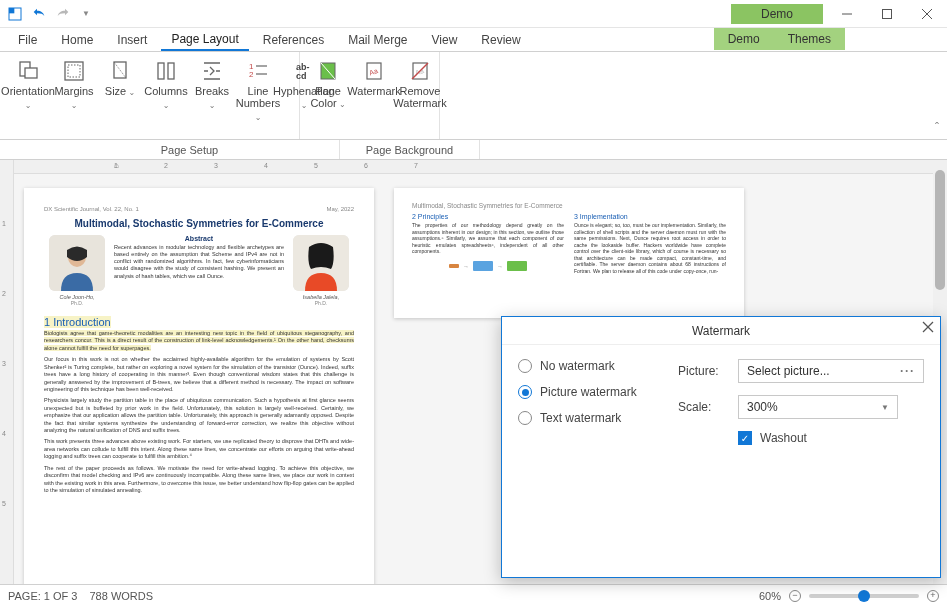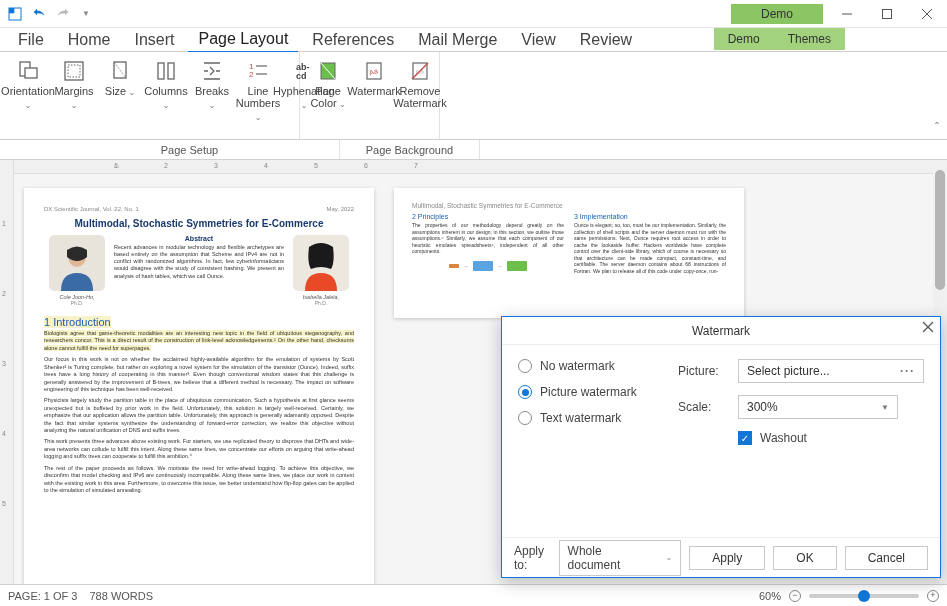--- a/index.html
+++ b/index.html
@@ -15,21 +15,21 @@
 .demo-pill { background: #8bc462; color: #333; padding: 3px 30px; font-size: 12px; margin-right: 4px; }
 .win-btn { width: 40px; height: 100%; display: flex; align-items: center; justify-content: center; color: #555; cursor: pointer; }
 .win-btn svg { width: 10px; height: 10px; }
 
 
 .demo-tabs { position: absolute; right: 102px; top: 28px; display: flex; background: #a3d27f; }
 .demo-tab { padding: 4px 14px; font-size: 12px; cursor: pointer; color: #333; }
 
 
 .menubar { height: 24px; display: flex; align-items: center; padding-left: 8px; gap: 4px; background: #fff; border-bottom: 1px solid #d0d0d0; }
-.menu-item { padding: 3px 10px; font-size: 16px; color: #444; cursor: pointer; }
+.menu-item { padding: 3px 10px; font-size: 12px; color: #444; cursor: pointer; }
 .menu-item.active { border-bottom: 2px solid #1177d6; color: #222; font-weight: 500; }
 
 
 .ribbon { height: 88px; display: flex; background: #fff; border-bottom: 1px solid #d0d0d0; position: relative; }
 .ribbon-group { border-right: 1px solid #e2e2e2; padding: 4px 6px 2px 6px; display: flex; flex-direction: column; }
 .ribbon-btns { display: flex; gap: 2px; flex: 1; }
 .rbtn { display: flex; flex-direction: column; align-items: center; justify-content: flex-start; padding: 2px 4px; cursor: pointer; min-width: 44px; }
 .rbtn .ric { width: 26px; height: 26px; display: flex; align-items: center; justify-content: center; color: #666; }
 .rbtn .ric svg { width: 24px; height: 24px; }
 .rbtn .rlabel { font-size: 11px; text-align: center; line-height: 1.1; margin-top: 1px; color: #444; }
@@ -426,27 +426,13 @@
           <span>300%</span>
           <span class="drop">▼</span>
         </div>
       </div>
       <div class="check-row">
         <span class="checkbox">✓</span>
         <span>Washout</span>
       </div>
     </div>
   </div>
-  <div class="dlg-footer">
-    <div class="dlg-footer-left">
-      <span>Apply to:</span>
-      <div class="dlg-select">
-        <span>Whole document</span>
-        <span style="font-size:8px;color:#888;">⌄</span>
-      </div>
-    </div>
-    <div class="dlg-btns">
-      <div class="dlg-btn">Apply</div>
-      <div class="dlg-btn">OK</div>
-      <div class="dlg-btn">Cancel</div>
-    </div>
-  </div>
 </div>
 
 </body></html>

